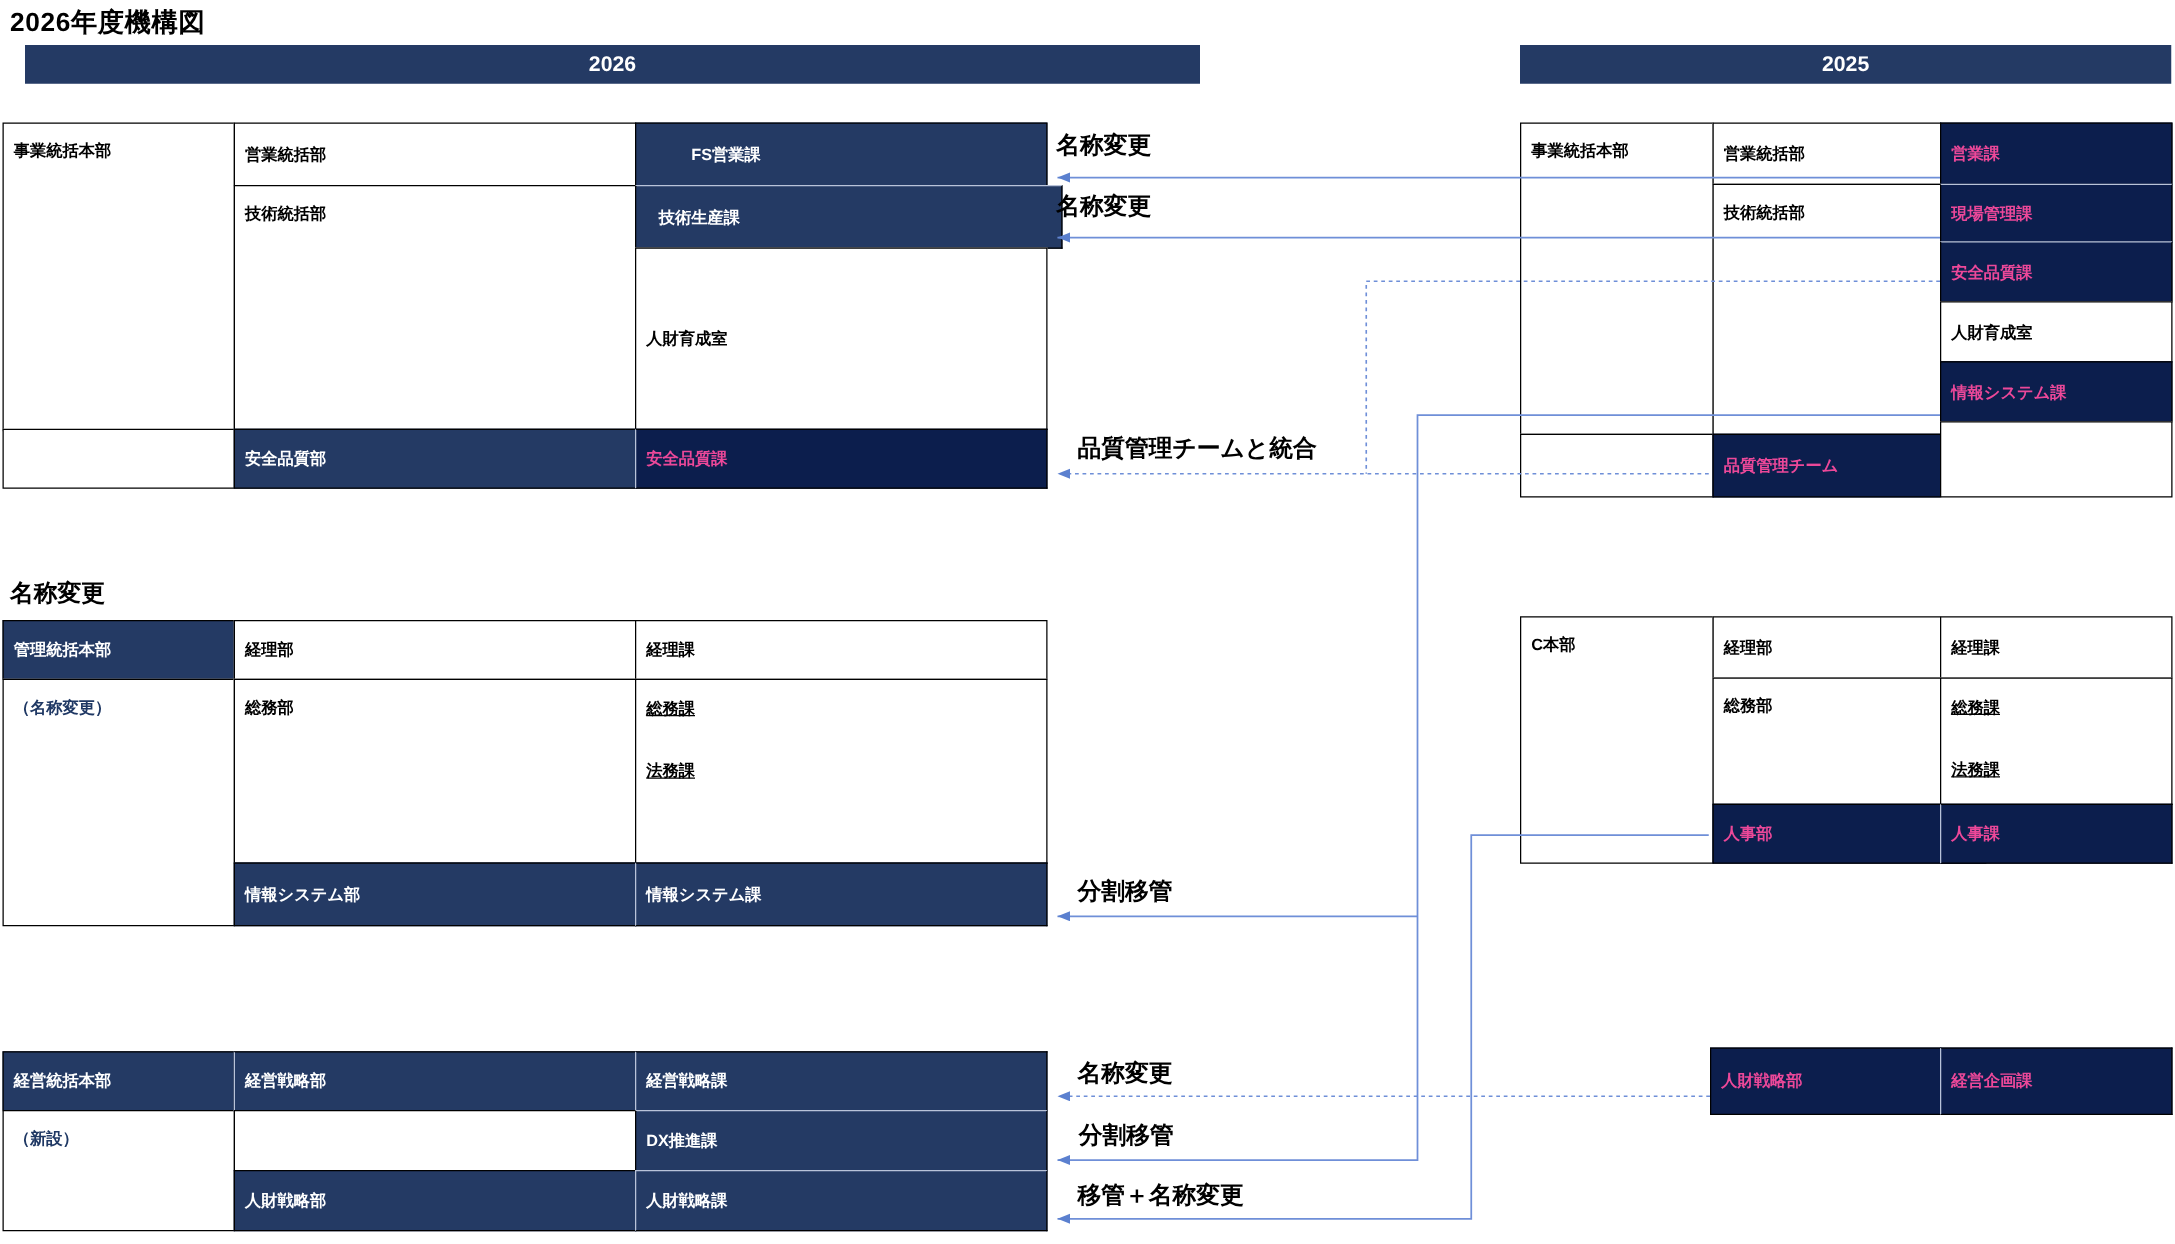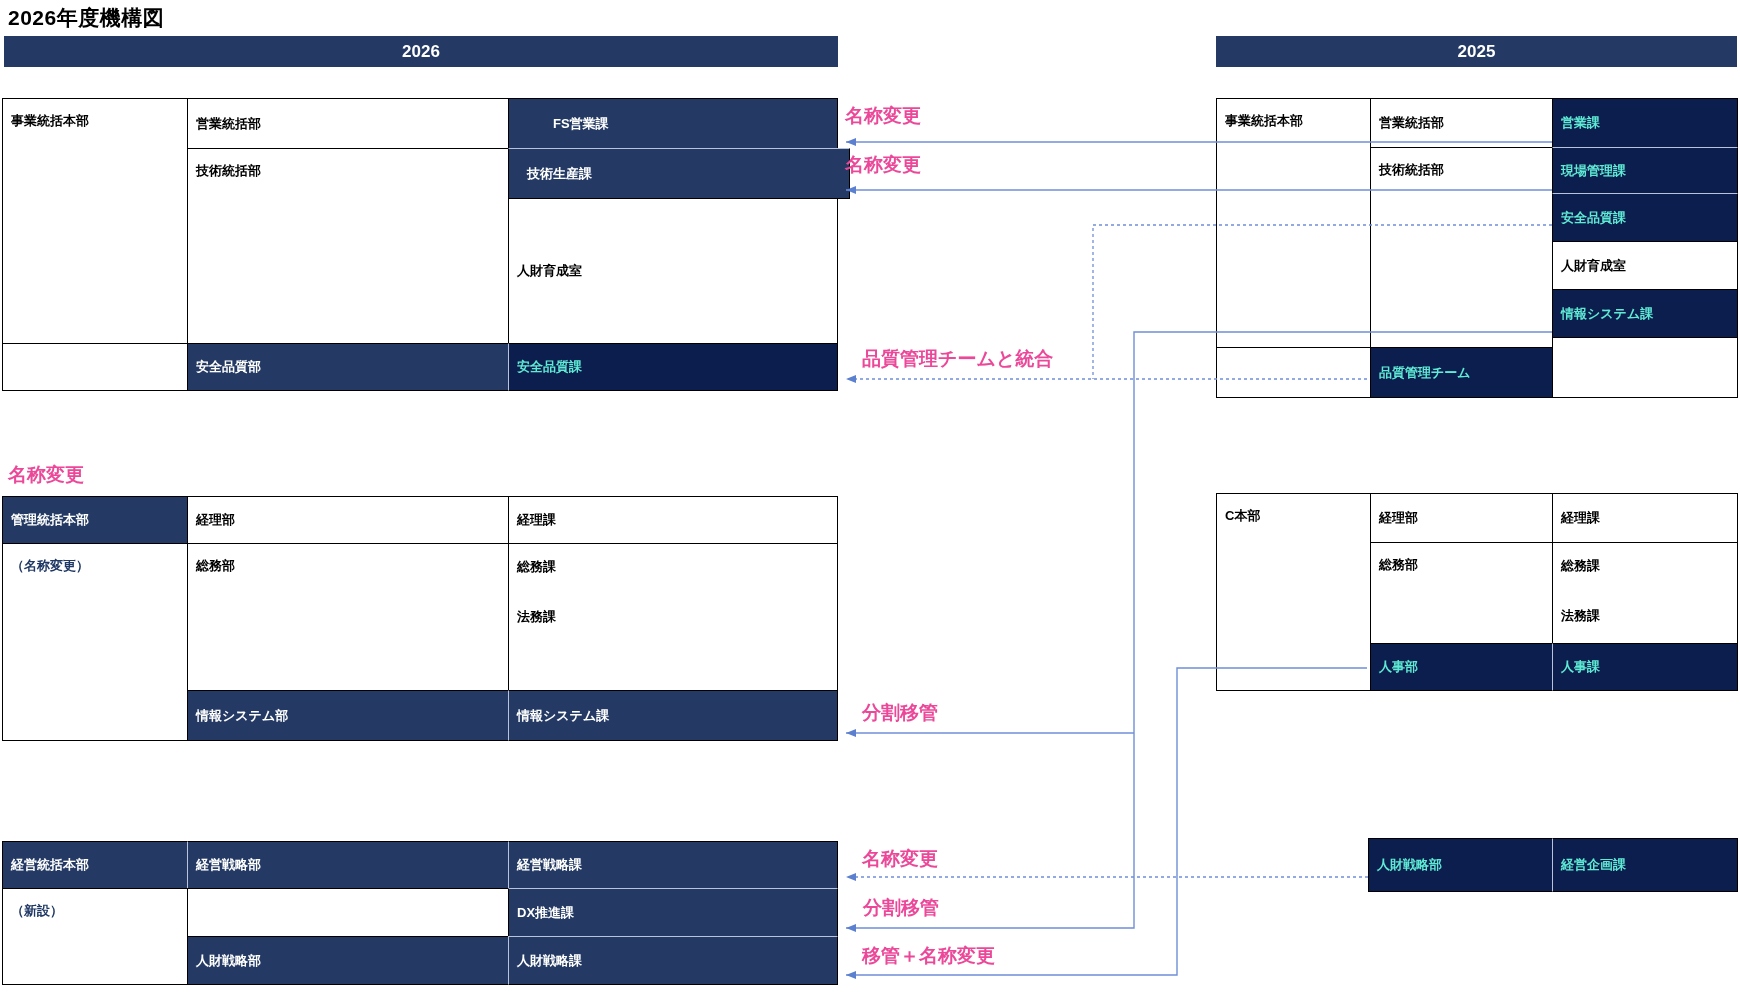--- a/index.html
+++ b/index.html
@@ -6,35 +6,35 @@
   body { position:relative; width:1740px; height:995px; overflow:hidden;
          font-family:"Liberation Sans","DejaVu Sans",sans-serif; font-weight:bold; color:#000; }
   .title { position:absolute; left:8px; top:4px; font-size:21px; letter-spacing:0.5px; }
   .yearbar { position:absolute; height:31px; background:#243A64; color:#fff;
              display:flex; align-items:center; justify-content:center; font-size:17px; }
   .cell { position:absolute; box-sizing:border-box; border:1px solid #000; background:#fff;
           font-size:13px; display:flex; align-items:center; padding-left:8px; overflow:hidden;
           line-height:22px; white-space:nowrap; }
   .cell.top { align-items:flex-start; padding-top:11px; }
   .cell.mid  { background:#243A64; color:#fff; }
-  .cell.dark { background:#0C1E4D; color:#5eead4; }
+  .cell.dark { background:#0C1E4D; color:#ec4899; }
   .cell.lt-top  { border-top-color:#B9C3D9; }
   .cell.lt-left { border-left-color:#B9C3D9; }
   .cell.twoline { flex-direction:column; align-items:flex-start; justify-content:flex-start;
-                  padding-top:12px; row-gap:28px; }
+                  padding-top:12px; row-gap:28px;text-decoration:underline; }
   .subnote { color:#1F3864; }
-  .anno { position:absolute; font-size:19px; color:#ec4899; white-space:nowrap; }
+  .anno { position:absolute; font-size:19px; color:#000000; white-space:nowrap; }
   svg.connectors { position:absolute; left:0; top:0; pointer-events:none; }
 </style>
 </head>
 <body>
 
 <div class="title">2026年度機構図</div>
 
-<div class="yearbar" style="left:4px; top:36px; width:834px;">2026</div>
+<div class="yearbar" style="left:20px; top:36px; width:940px;">2026</div>
 <div class="yearbar" style="left:1216px; top:36px; width:521px;">2025</div>
 
 <div class="cell top" style="left:2px; top:98px; width:186px; height:247px;">事業統括本部</div>
 <div class="cell" style="left:2px; top:343px; width:186px; height:48px;"></div>
 <div class="cell" style="left:187px; top:98px; width:322px; height:51px;">営業統括部</div>
 <div class="cell top" style="left:187px; top:148px; width:322px; height:196px;">技術統括部</div>
 <div class="cell mid" style="left:187px; top:343px; width:322px; height:48px;">安全品質部</div>
 <div class="cell mid" style="left:508px; top:98px; width:330px; height:51px;padding-left:44px;">FS営業課</div>
 <div class="cell mid lt-top" style="left:508px; top:148px; width:342px; height:51px;padding-left:18px;">技術生産課</div>
 <div class="cell" style="left:508px; top:198px; width:330px; height:146px;">人財育成室</div>

